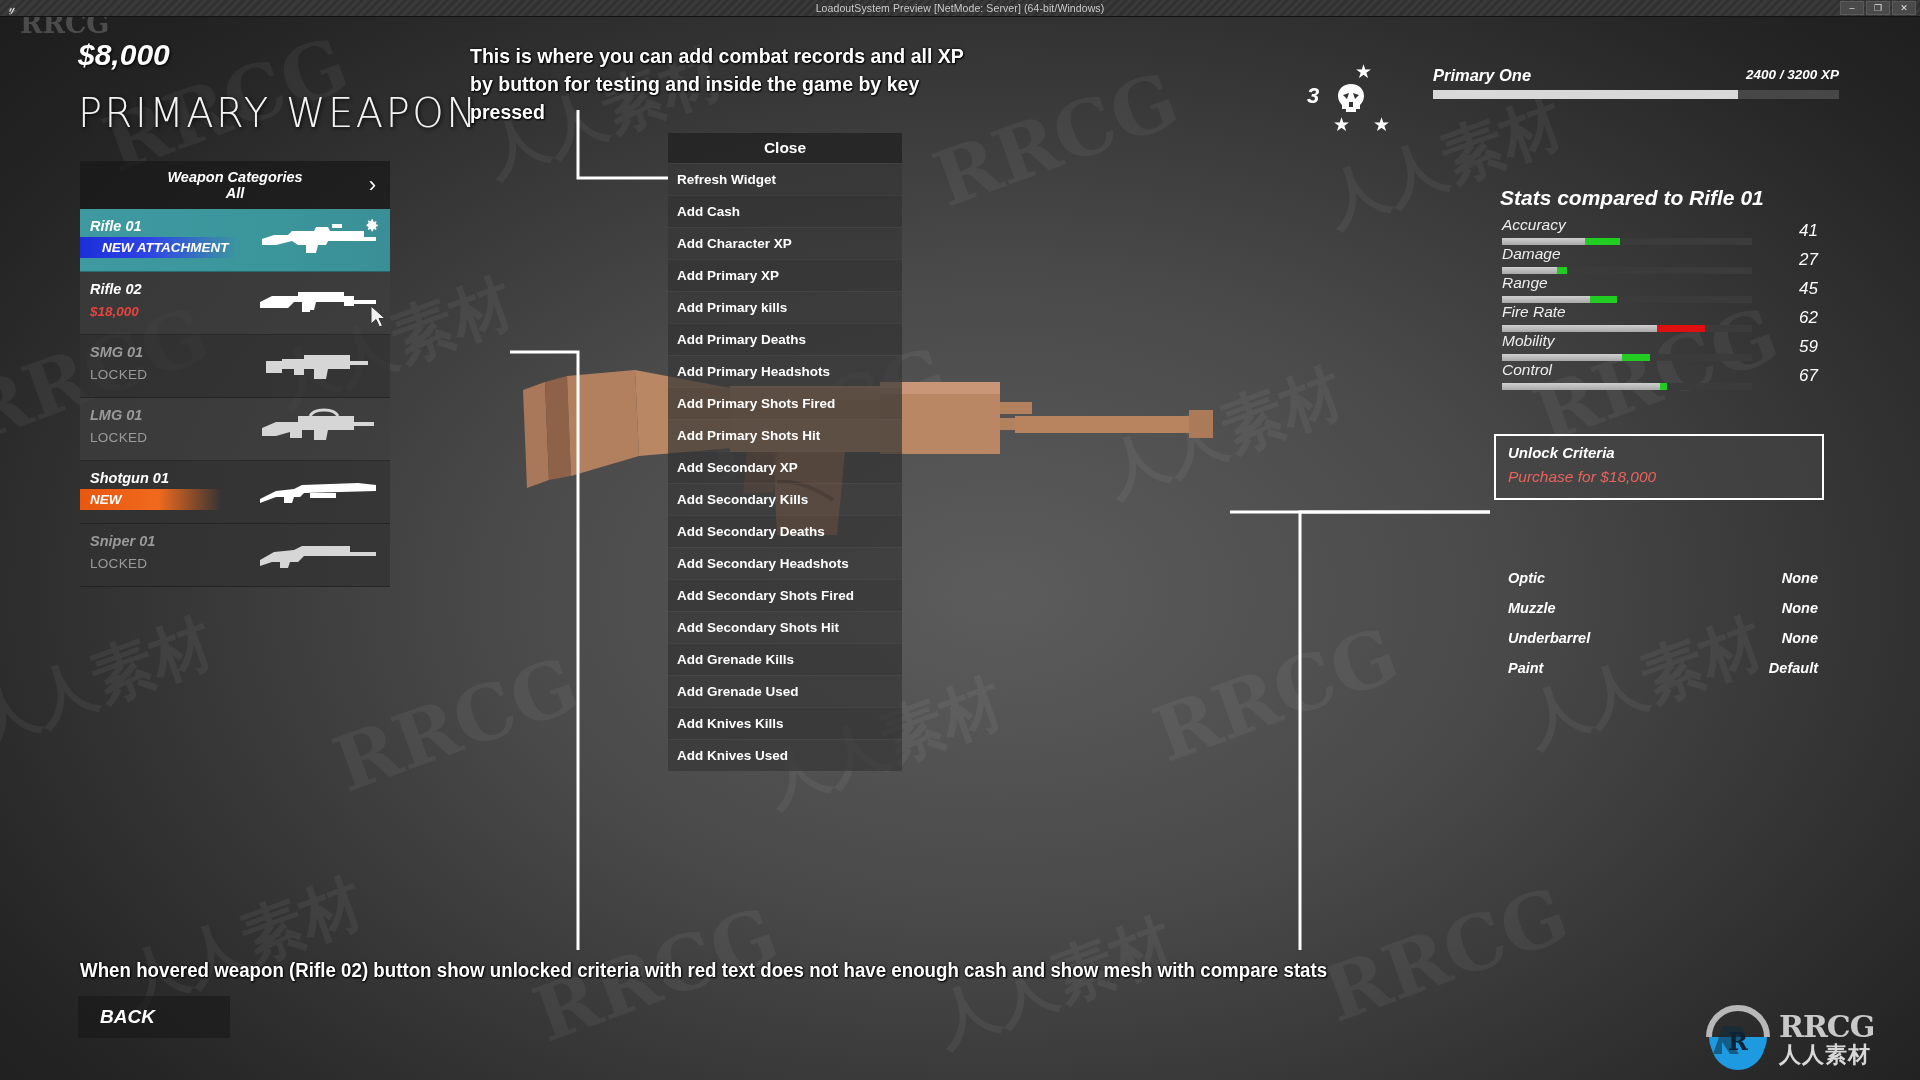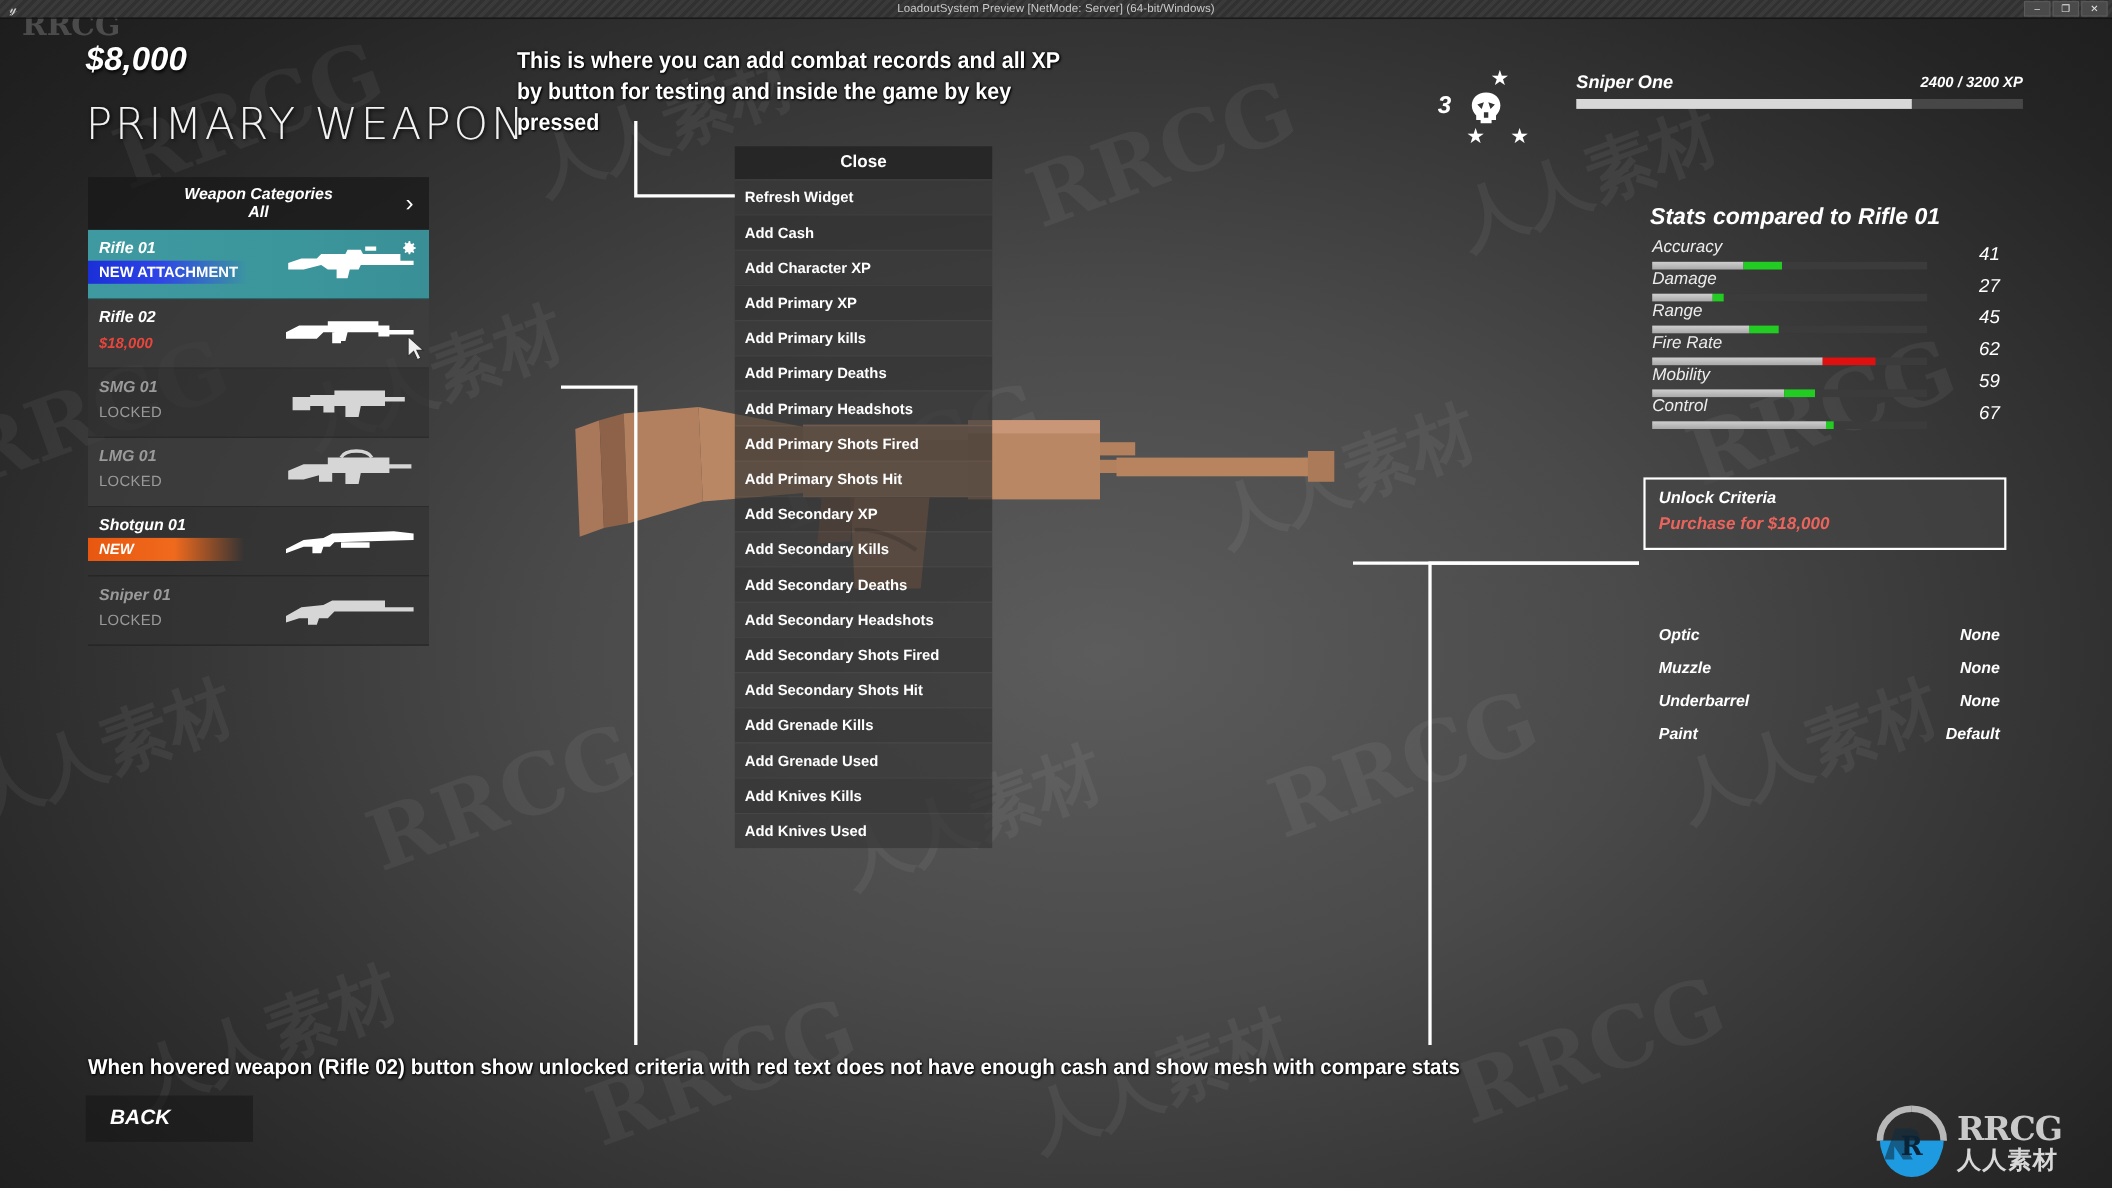--- a/index.html
+++ b/index.html
@@ -50,23 +50,23 @@
   .wrow{ position:relative; height:63px; border-bottom:1px solid rgba(0,0,0,.30);
      background:rgba(50,50,50,.72); cursor:pointer; overflow:hidden; }
   .wrow.alt{ background:rgba(62,62,62,.72); }
   .wrow.sel{ background:linear-gradient(90deg,#3e9aa0 0%, #3b969c 60%, #3a8f96 100%); }
   .wrow .wname{ position:absolute; left:10px; top:9px; font-size:14.5px; font-weight:700;
      font-style:italic; color:#fff; }
   .wrow .wsub{ position:absolute; left:10px; top:32px; font-size:13.5px; font-weight:700; }
   .wrow.locked .wname{ color:#9a9a9a; font-weight:700; }
   .wrow.locked .wsub{ color:#9a9a9a; font-weight:400; font-style:normal; letter-spacing:.3px;}
   .wsub.price{ color:#e8453c; font-style:italic; }
-  .badge-new-att{ position:absolute; left:0; top:28px; height:21px; padding:0 10px 0 10px;
+  .badge-new-att{ position:absolute; left:0; top:28px; height:21px; padding:0 10px 0 22px;
      display:flex; align-items:center; background:linear-gradient(90deg,#1b2fd8 0%, #2f45e6 45%, rgba(47,69,230,0) 100%);
-     font-size:13.5px; font-weight:700; color:#fff; }
+     font-size:13.5px; font-weight:700; font-style:italic; color:#fff; }
   .badge-new{ position:absolute; left:0; top:28px; width:142px; height:21px;
      display:flex; align-items:center; padding-left:10px;
      background:linear-gradient(90deg,#e8570f 0%, #f06a1d 55%, rgba(240,106,29,0) 100%);
      font-size:13.5px; font-weight:700; font-style:italic; color:#fff; }
   .gear{ position:absolute; right:10px; top:8px; width:17px; height:17px; z-index:4; }
   .wicon{ position:absolute; right:12px; top:50%; transform:translateY(-50%);
      width:120px; height:42px; opacity:1; }
 
   
   .cursor{ position:absolute; left:370px; top:305px; z-index:40; }
@@ -103,21 +103,21 @@
      color:#fff; font-weight:400; }
   .sbar{ position:absolute; left:2px; top:21px; width:250px; height:7px; background:#3b3b3b; }
   .sbar .base{ position:absolute; left:0; top:0; height:100%;
      background:linear-gradient(180deg,#cfcfcf,#a8a8a8); }
   .sbar .delta{ position:absolute; top:0; height:100%; }
 
   .unlock{ position:absolute; left:1494px; top:434px; width:330px; height:66px;
      background:rgba(70,70,70,.62); border:2px solid #ffffff; z-index:12;padding-left:27px; }
   .unlock .u1{ position:absolute; left:12px; top:8px; font-size:15px; font-weight:700;
      font-style:italic; color:#fff; }
-  .unlock .u2{ position:absolute; left:12px; top:32px; font-size:15.5px; font-weight:700;
+  .unlock .u2{ position:absolute; left:12px; top:32px; font-size:15.5px; font-weight:400;
      font-style:italic; color:#e8645c; }
 
   .att{ position:absolute; left:1508px; top:570px; width:310px; z-index:12; }
   .arow{ position:relative; height:30px; }
   .arow .an{ position:absolute; left:0; top:0; font-size:14.5px; font-weight:700;
      font-style:italic; color:#fff; }
   .arow .av{ position:absolute; right:0; top:0; font-size:14.5px; font-weight:700;
      font-style:italic; color:#fff; }
 
   
@@ -298,21 +298,21 @@
   <div class="phud">
     <div class="rank-num">3</div>
     <svg class="skull" viewBox="0 0 36 36">
       <path fill="#fff" d="M18 4C10 4 5 9 5 16c0 4 2 7 4 9v4h4v3h10v-3h4v-4c2-2 4-5 4-9 0-7-5-12-13-12z"></path>
       <path fill="#333" d="M10 15 L16 13 L14 19 Z M26 15 L20 13 L22 19 Z"></path>
       <path fill="#333" d="M16 22 h4 v5 h-4z"></path>
     </svg>
     <div class="star" style="left:70px;  top:4px;">★</div>
     <div class="star" style="left:48px;  top:57px;">★</div>
     <div class="star" style="left:88px;  top:57px;">★</div>
-    <div class="pname">Sniper One</div>
+    <div class="pname">Primary One</div>
     <div class="pxp">2400 / 3200 XP</div>
     <div class="xpbar">
         <i style="width:75%"></i>
       </div>
   </div>
 
   <div class="stats">
     <div class="stats-title">Stats compared to Rifle 01</div>
 
     <div class="srow">

